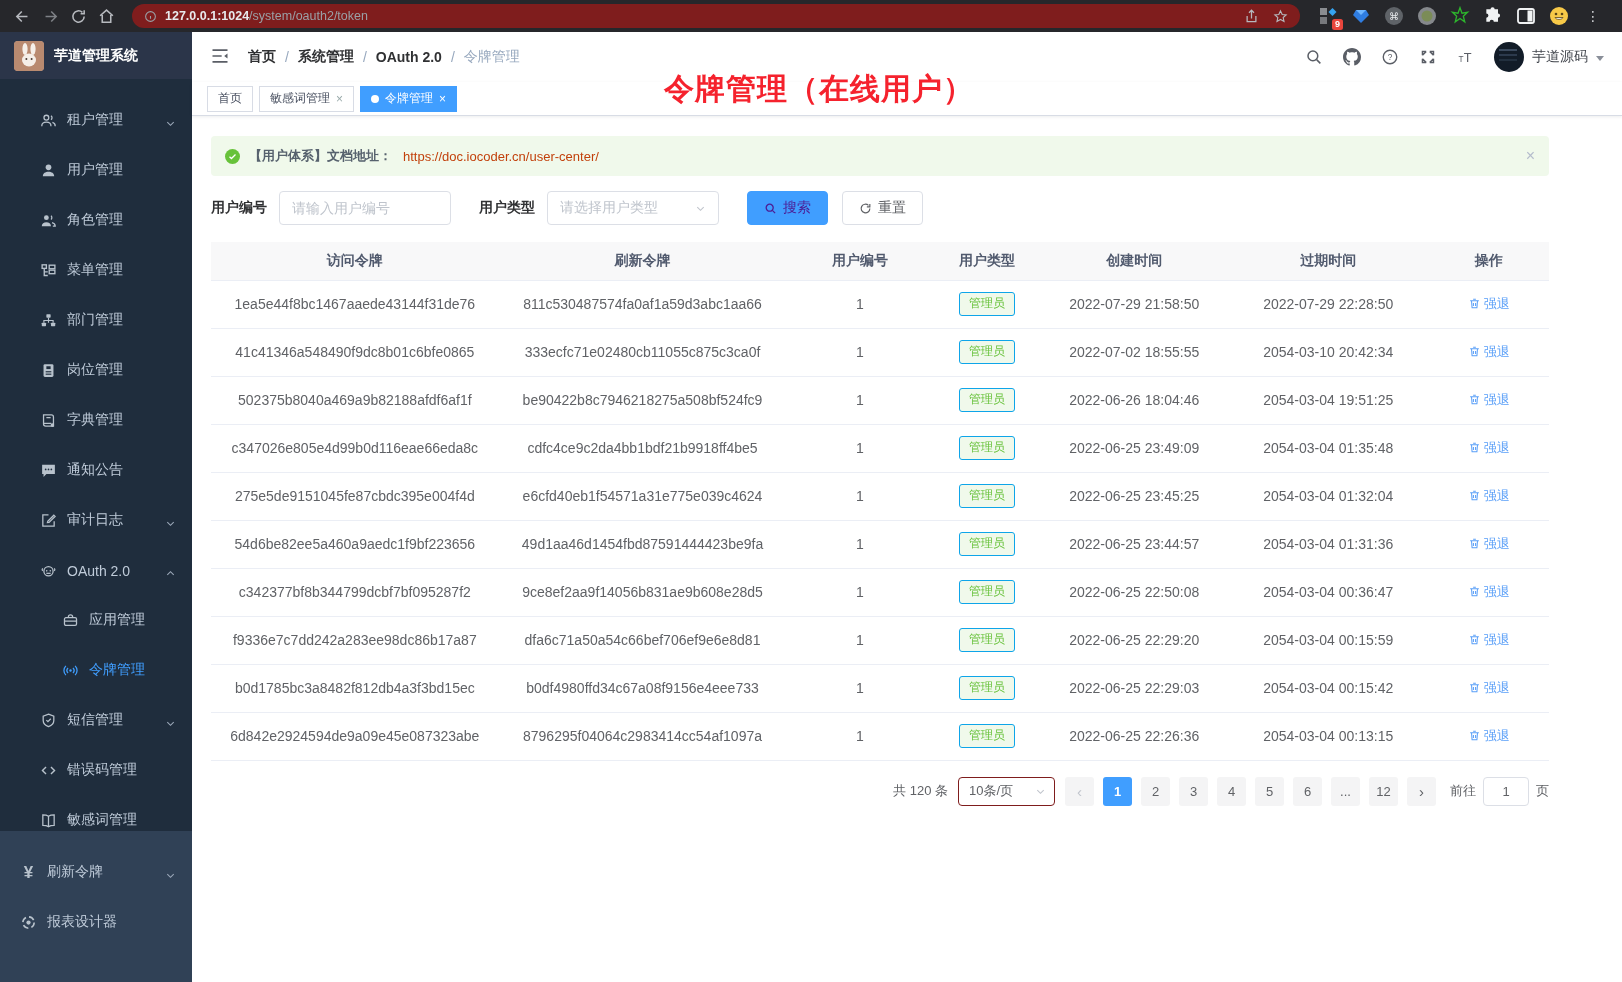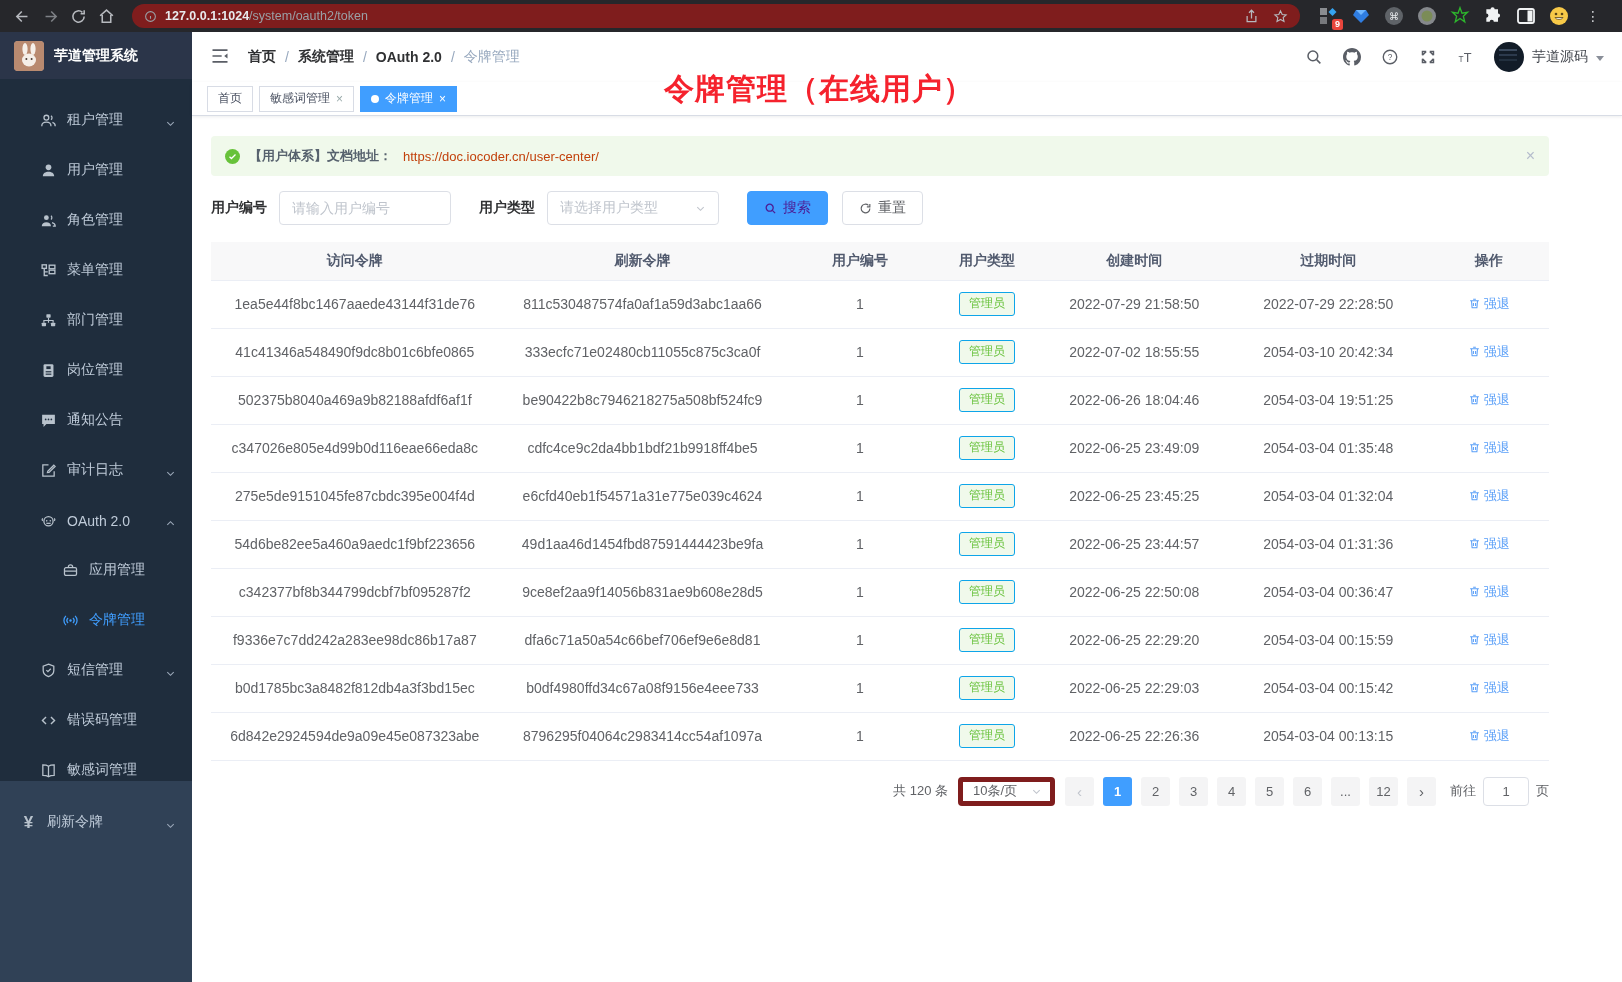--- a/index.html
+++ b/index.html
@@ -113,21 +113,21 @@
     overflow:hidden; white-space:nowrap; }
   .tag-success { display:inline-block; padding:3px 9px; font-size:12px; color:#67c23a; background:#f0f9eb;
     border:1px solid #0ea5e9; border-radius:3px; line-height:1.3; }
   .force-logout { color:#589ef8; font-size:13px; cursor:pointer; display:inline-flex; align-items:center; gap:3px;
     text-decoration:none; }
   .force-logout svg { width:13px; height:13px; }
 
   
   .pagination { margin-top:16px; display:flex; align-items:center; justify-content:flex-end; gap:10px;
     font-size:13px; color:#606266; }
-  .page-size-select { width:97px; height:29px; border:5px solid #7f1d1d; border-radius:4px; display:flex;
+  .page-size-select { width:97px; height:29px; border:1px solid #7f1d1d; border-radius:4px; display:flex;
     align-items:center; justify-content:space-between; padding:0 8px 0 10px; color:#606266; cursor:pointer; }
   .pager { display:flex; align-items:center; gap:9px; }
   .pager-btn { min-width:29px; height:29px; background:#f4f4f5; border:none; border-radius:3px; color:#606266;
     font-size:13px; display:inline-flex; align-items:center; justify-content:center; cursor:pointer; font-family:inherit; }
   .pager-btn.active { background:#409eff; color:#fff; font-weight:600; }
   .pager-btn.arrow { color:#c0c4cc; font-size:15px; }
   .goto { display:flex; align-items:center; gap:7px; margin-left:4px; }
   .goto-input { width:46px; height:29px; border:1px solid #dcdfe6; border-radius:4px; text-align:center;
     font-size:13px; color:#606266; outline:none; font-family:inherit; }
 </style>
@@ -315,20 +315,30 @@
                 <rect x="5" y="3" width="14" height="18" rx="2"></rect>
                 <rect x="9" y="6" width="6" height="4" fill="#1f2d3d"></rect>
                 <rect x="8" y="13" width="8" height="1.6" fill="#1f2d3d"></rect>
                 <rect x="8" y="16.4" width="8" height="1.6" fill="#1f2d3d"></rect>
               </svg>
             </span>
           <span class="mi-label">岗位管理</span>
         </div>
         <div class="menu-item">
           <span class="mi-icon">
+              <svg viewBox="0 0 24 24" fill="none" stroke="currentColor" stroke-width="1.8">
+                <path d="M5 4h11a3 3 0 0 1 3 3v13H8a3 3 0 0 1-3-3z"></path>
+                <path d="M5 16h11M9 8h6"></path>
+                <circle cx="17.5" cy="18.5" r="2.5" fill="currentColor" stroke="none"></circle>
+              </svg>
+            </span>
+          <span class="mi-label">字典管理</span>
+        </div>
+        <div class="menu-item">
+          <span class="mi-icon">
               <svg viewBox="0 0 24 24" fill="currentColor">
                 <path d="M3 4h18v13H9l-4 4v-4H3z"></path>
                 <circle cx="8" cy="10.5" r="1.2" fill="#1f2d3d"></circle>
                 <circle cx="12" cy="10.5" r="1.2" fill="#1f2d3d"></circle>
                 <circle cx="16" cy="10.5" r="1.2" fill="#1f2d3d"></circle>
               </svg>
             </span>
           <span class="mi-label">通知公告</span>
         </div>
         <div class="menu-item">
@@ -416,20 +426,29 @@
         <div class="menu-item top">
           <span class="mi-icon">
               <span class="yen-glyph">¥</span>
             </span>
           <span class="mi-label">刷新令牌</span>
           <span class="mi-chevron">
               <svg viewBox="0 0 24 24" fill="none" stroke="currentColor" stroke-width="2.4">
                 <path d="m5 9 7 7 7-7"></path>
               </svg>
             </span>
+        </div>
+        <div class="menu-item top">
+          <span class="mi-icon">
+              <svg viewBox="0 0 24 24" fill="none" stroke="currentColor" stroke-width="2.2">
+                <circle cx="12" cy="12" r="8" stroke-dasharray="8 4.5"></circle>
+                <circle cx="12" cy="12" r="3" fill="currentColor" stroke="none"></circle>
+              </svg>
+            </span>
+          <span class="mi-label">报表设计器</span>
         </div>
       </div>
     </nav>
   </aside>
 
   <div class="main">
     <div class="annotation" style="color: rgb(245, 34, 45);">令牌管理（在线用户）</div>
 
     <div class="navbar">
       <span class="hamburger">

